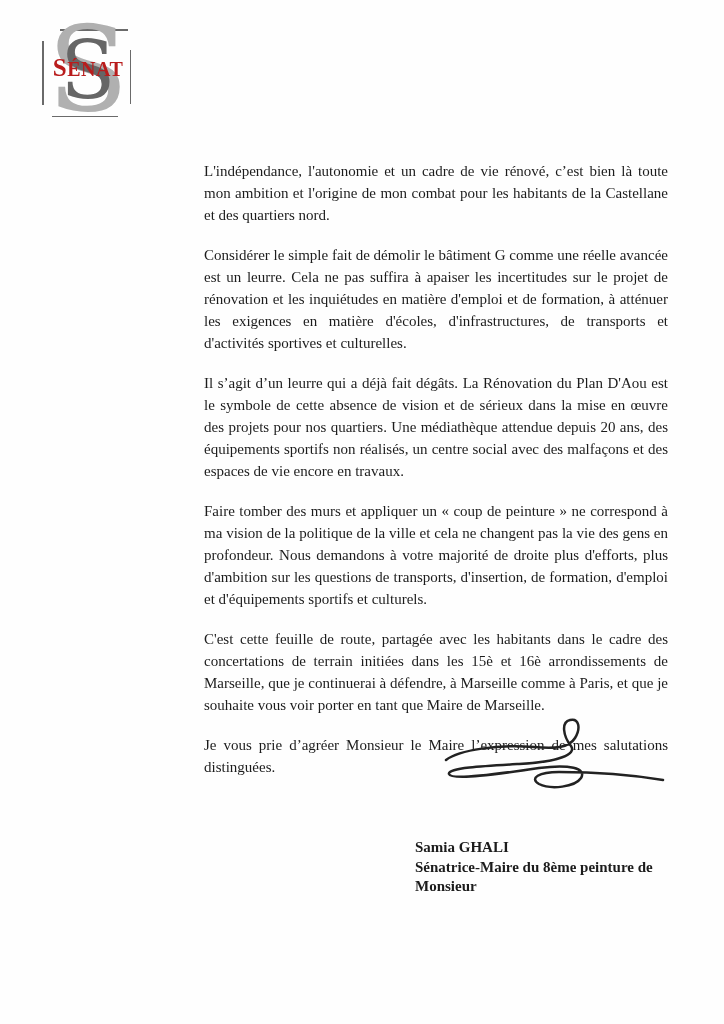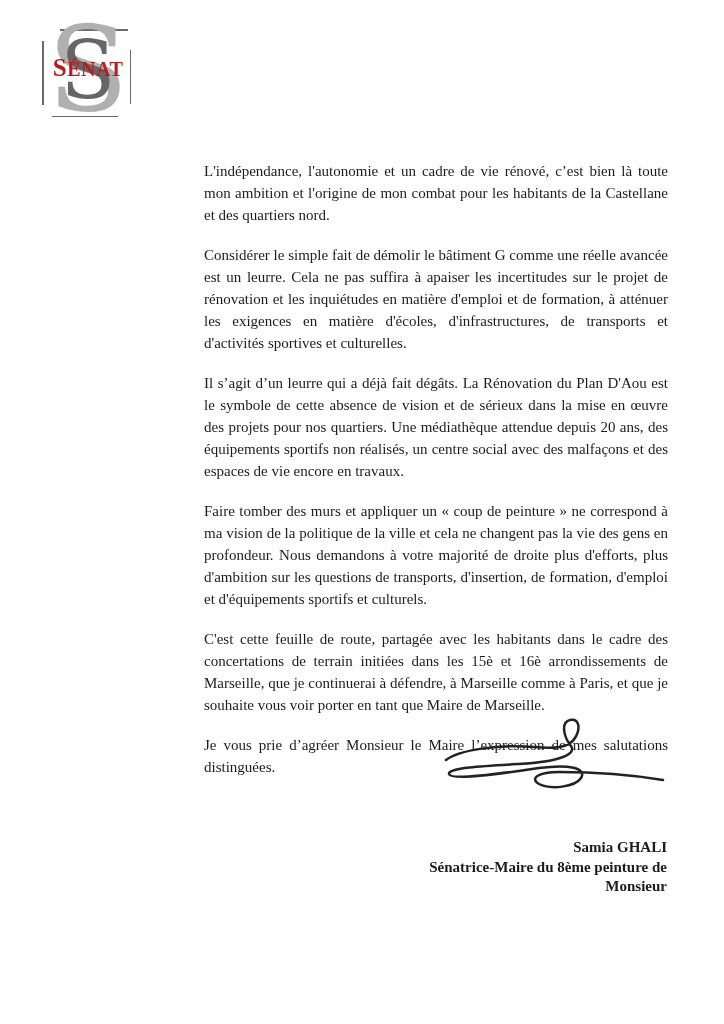--- a/index.html
+++ b/index.html
@@ -61,21 +61,21 @@
     text-align-last:left;
   }
   .body-text p{margin:0 0 18px 0;}
 
   
   .signature{position:absolute;left:438px;top:712px;}
 
   
   .closing{
     position:absolute;left:415px;top:838px;width:252px;
-    text-align:right;font-weight:bold;
+    text-align:left;font-weight:bold;
     font-size:15px;line-height:19.5px;
   }
 </style>
 </head>
 <body>
 
 <div class="page">
 
   <div class="logo">
     <div class="frame-line frame-top"></div>

